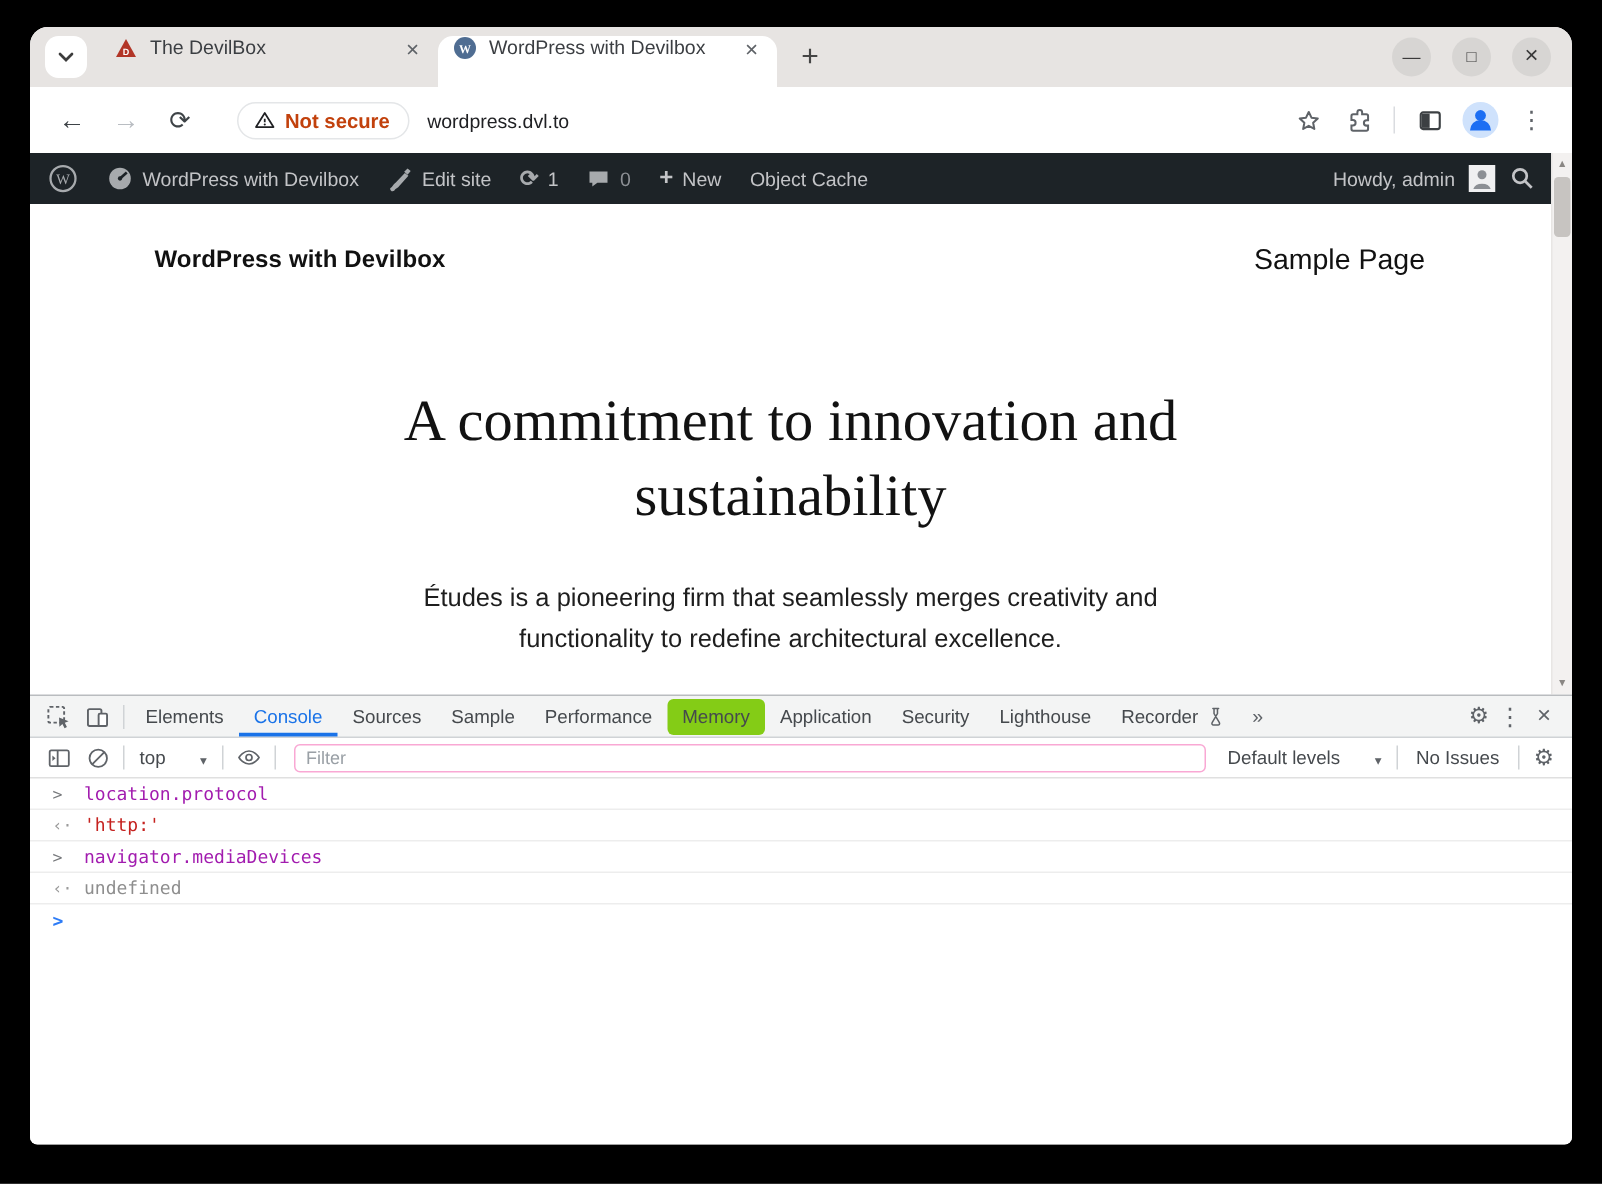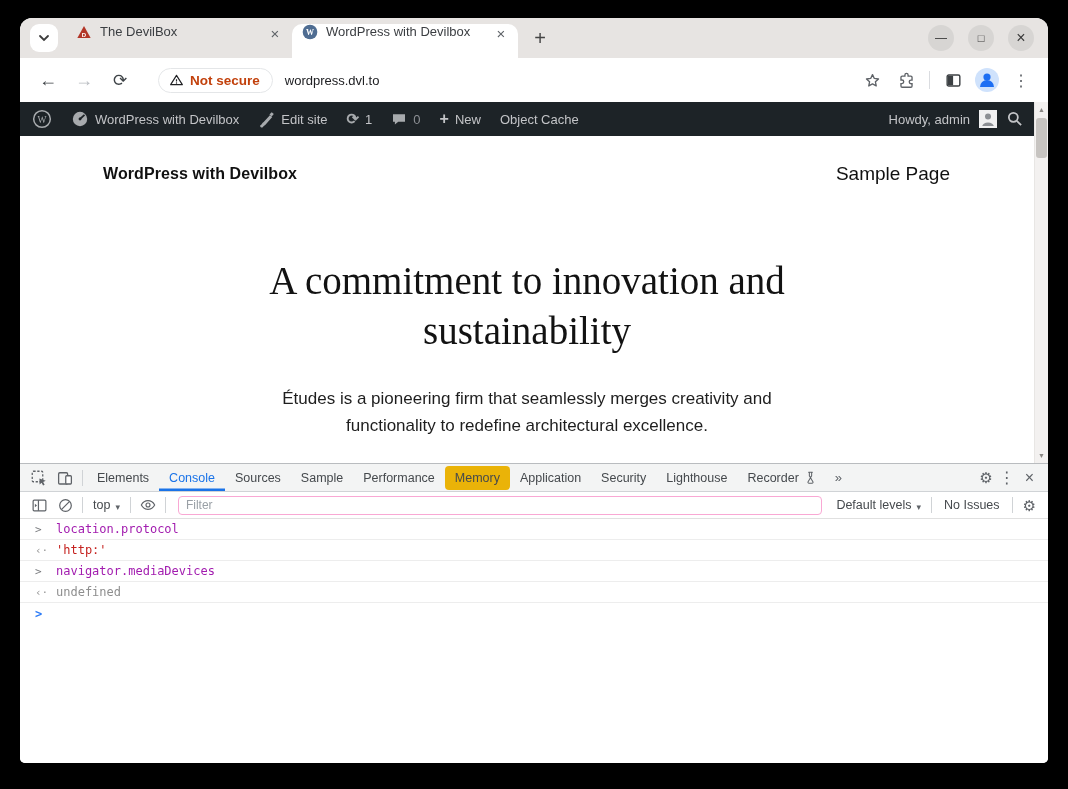--- a/index.html
+++ b/index.html
@@ -77,29 +77,29 @@
 
   
   .devtools { position:absolute; left:0; top:445px; width:100%; height:300px; background:#fff;
               border-top:1px solid #b9bcbf; font-size:12.5px; color:#45494d; }
   .dt-tabs { height:28px; background:#f3f4f4; border-bottom:1px solid #d0d3d6; display:flex;
              align-items:center; padding-left:6px; }
   .dt-ic { width:26px; height:24px; display:flex; align-items:center; justify-content:center; }
   .dt-divider { width:1px; height:16px; background:#d0d3d6; margin:0 4px; }
   .dt-tab { padding:0 10px; height:100%; display:flex; align-items:center; gap:5px; white-space:nowrap; }
   .dt-tab.active { color:#1a73e8; box-shadow:inset 0 -2.5px 0 #1a73e8; }
-  .dt-tab.hovered { background:#eab308; border-radius:4px; height:24px; }
+  .dt-tab.hovered { background:#84cc16; border-radius:4px; height:24px; }
   .dt-more { color:#5f6368; font-size:13px; padding:0 8px; }
   .dt-right { margin-left:auto; display:flex; align-items:center; gap:6px; padding-right:10px; }
   .gear-glyph { font-size:15px; color:#5f6368; line-height:1; }
   .dt-close { font-size:16px; color:#5f6368; padding:0 4px; }
 
   .dt-toolbar { height:27px; background:#fff; border-bottom:1px solid #e0e0e0; display:flex;
                 align-items:center; padding:0 10px 0 6px; }
-  .ctx-select, .levels-select { display:flex; align-items:flex-end; gap:5px; color:#45494d;
+  .ctx-select, .levels-select { display:flex; align-items:flex-end; gap:23px; color:#45494d;
                                 padding:0 6px; white-space:nowrap; }
   .caret { font-size:9px; color:#5f6368; }
   .filter-input { flex:1; height:19px; margin:0 8px; border:1px solid #f9a8d4; border-radius:4px;
                   font-size:12px; padding:0 7px; color:#333; outline:none;
                   font-family:"Liberation Sans", sans-serif; }
   .filter-input::placeholder { color:#9aa0a6; }
   .issues-label { white-space:nowrap; padding:0 8px; }
 
   .console-area { font-family:"DejaVu Sans Mono", monospace; font-size:12px; }
   .c-row { height:21px; display:flex; align-items:center; padding-left:15px;

